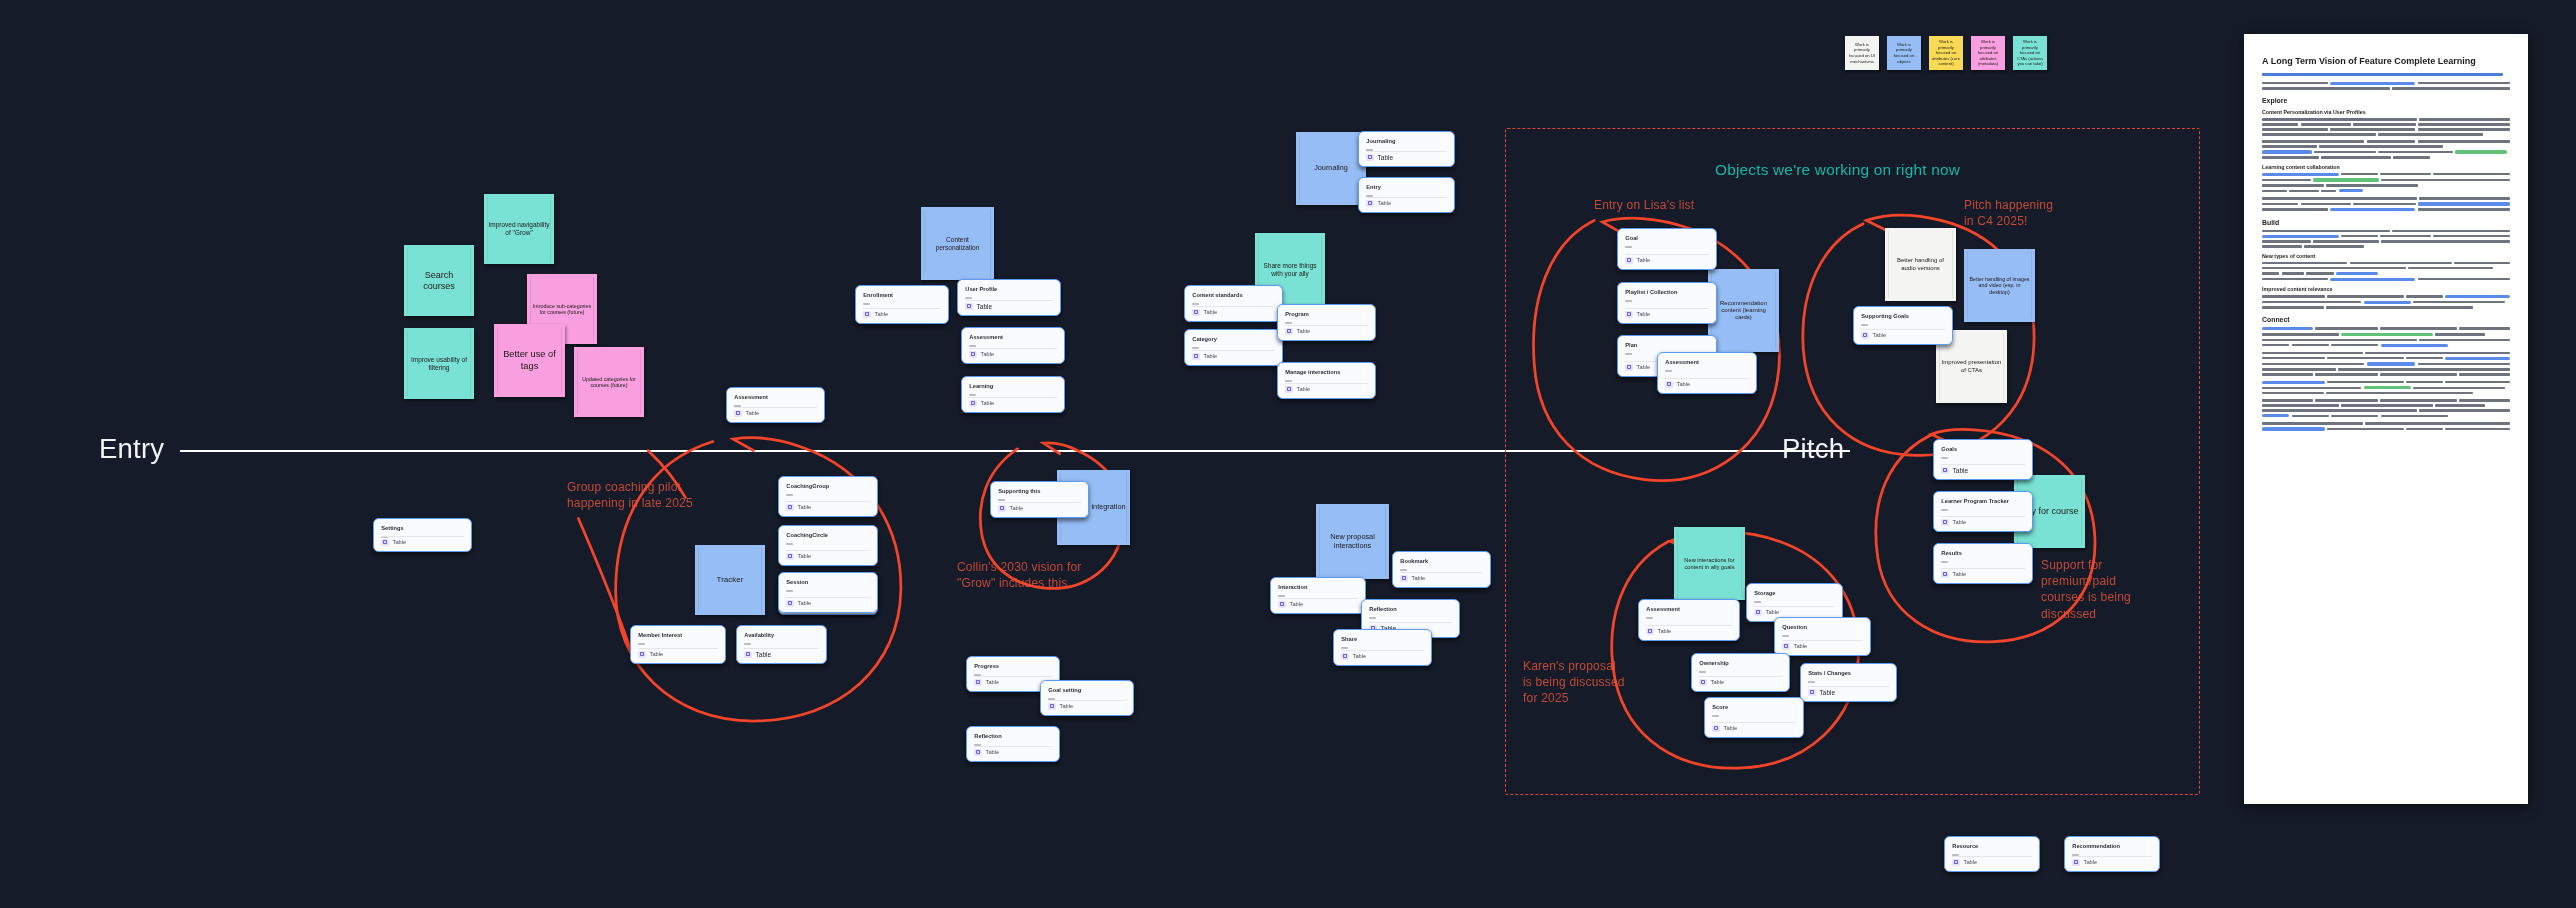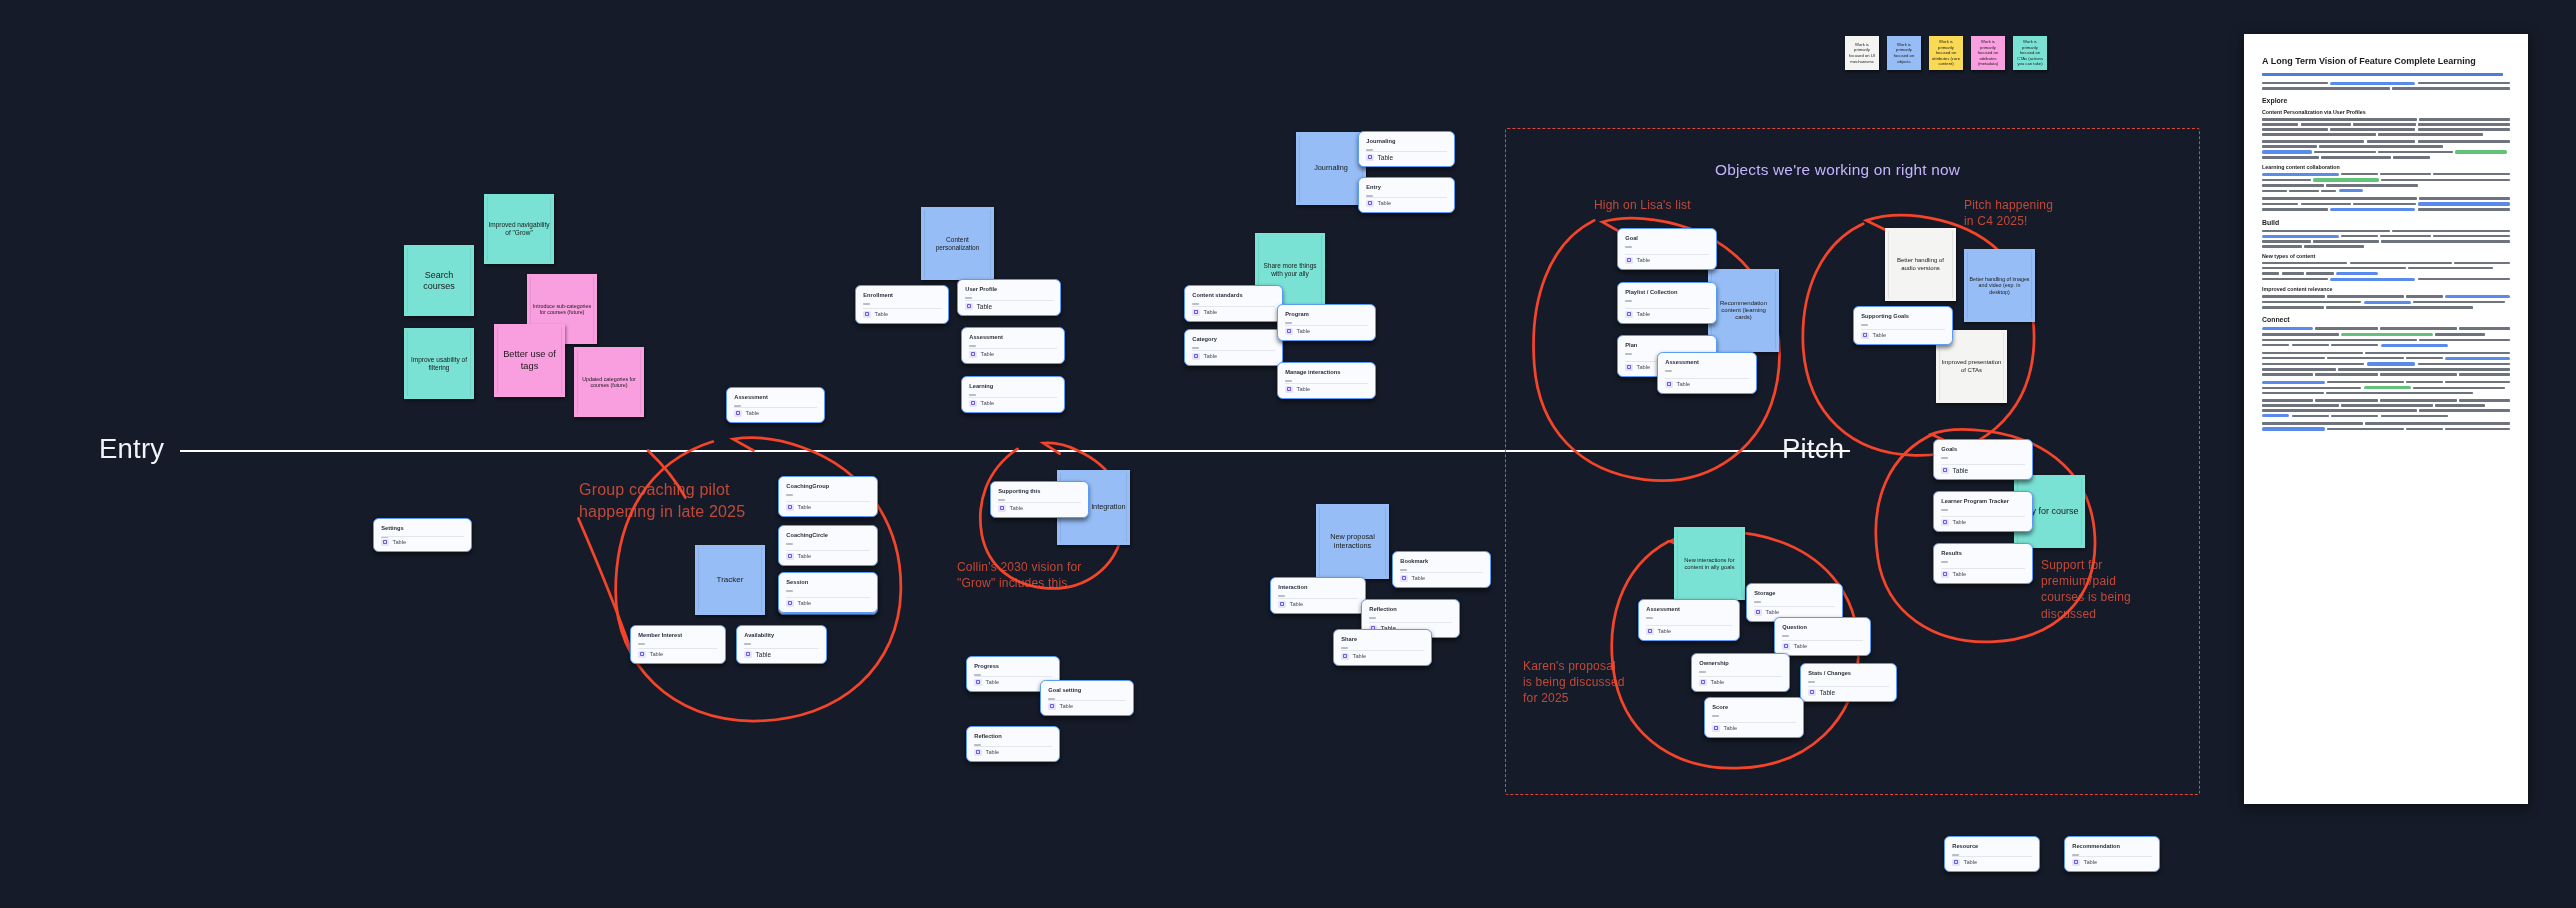--- a/index.html
+++ b/index.html
@@ -80,21 +80,21 @@
     position: absolute; color: #f2f4f8; font-size: 27.5px; letter-spacing: 0.2px;
     white-space: nowrap;
   }
 
   
   .annot {
     position: absolute; color: #f4553f; white-space: pre-line;
     line-height: 1.35; letter-spacing: 0.2px;
   }
   .annot.dim { color: #e8533c; opacity: .82; }
-  .annot.big { color: #c4b5fd; }
+  .annot.big { color: #14b8a6; }
 
   
   .loop { position: absolute; pointer-events: none; }
 
   
   #focus-frame {
     position: absolute;
     border: 1.6px dashed #e0453a;
     border-radius: 2.4px;
   }
@@ -179,24 +179,24 @@
 
       <path d="M2390 534 C 2330 560 2308 620 2318 688 C 2328 756 2386 796 2462 792
                C 2540 788 2590 736 2586 662 C 2582 588 2530 542 2452 532
                C 2420 528 2400 530 2384 536 L 2414 550"></path>
 
       <path d="M800 556 C 820 575 836 596 846 614"></path>
       <path d="M714 640 C 740 700 764 760 780 806"></path>
     </g>
   </svg>
 
-  <div class="annot dim" style="left:1594px; top:197px; font-size:12px;">High on Lisa's list</div>
+  <div class="annot dim" style="left:1594px; top:197px; font-size:12px;">Entry on Lisa's list</div>
   <div class="annot dim" style="left:1964px; top:197px; font-size:12px;">Pitch happening
 in C4 2025!</div>
-  <div class="annot dim" style="left:579px; top:479px; font-size:16px;">Group coaching pilot
+  <div class="annot dim" style="left:567px; top:479px; font-size:12px;">Group coaching pilot
 happening in late 2025</div>
   <div class="annot dim" style="left:957px; top:559px; font-size:12px;">Collin's 2030 vision for
 "Grow" includes this</div>
   <div class="annot dim" style="left:1523px; top:658px; font-size:12px;">Karen's proposal
 is being discussed
 for 2025</div>
   <div class="annot dim" style="left:2041px; top:557px; font-size:12px;">Support for
 premium/paid
 courses is being
 discussed</div>

